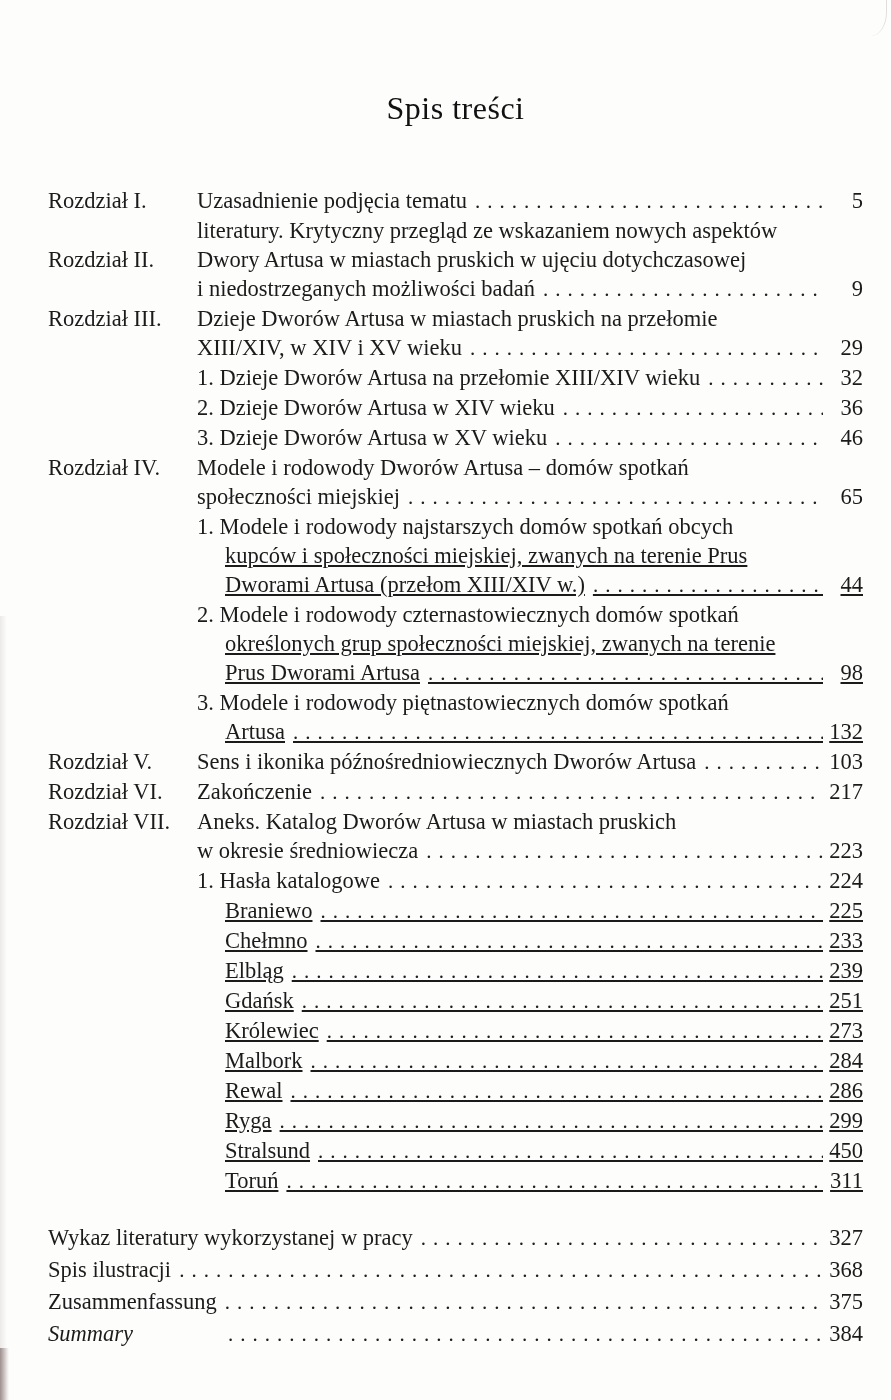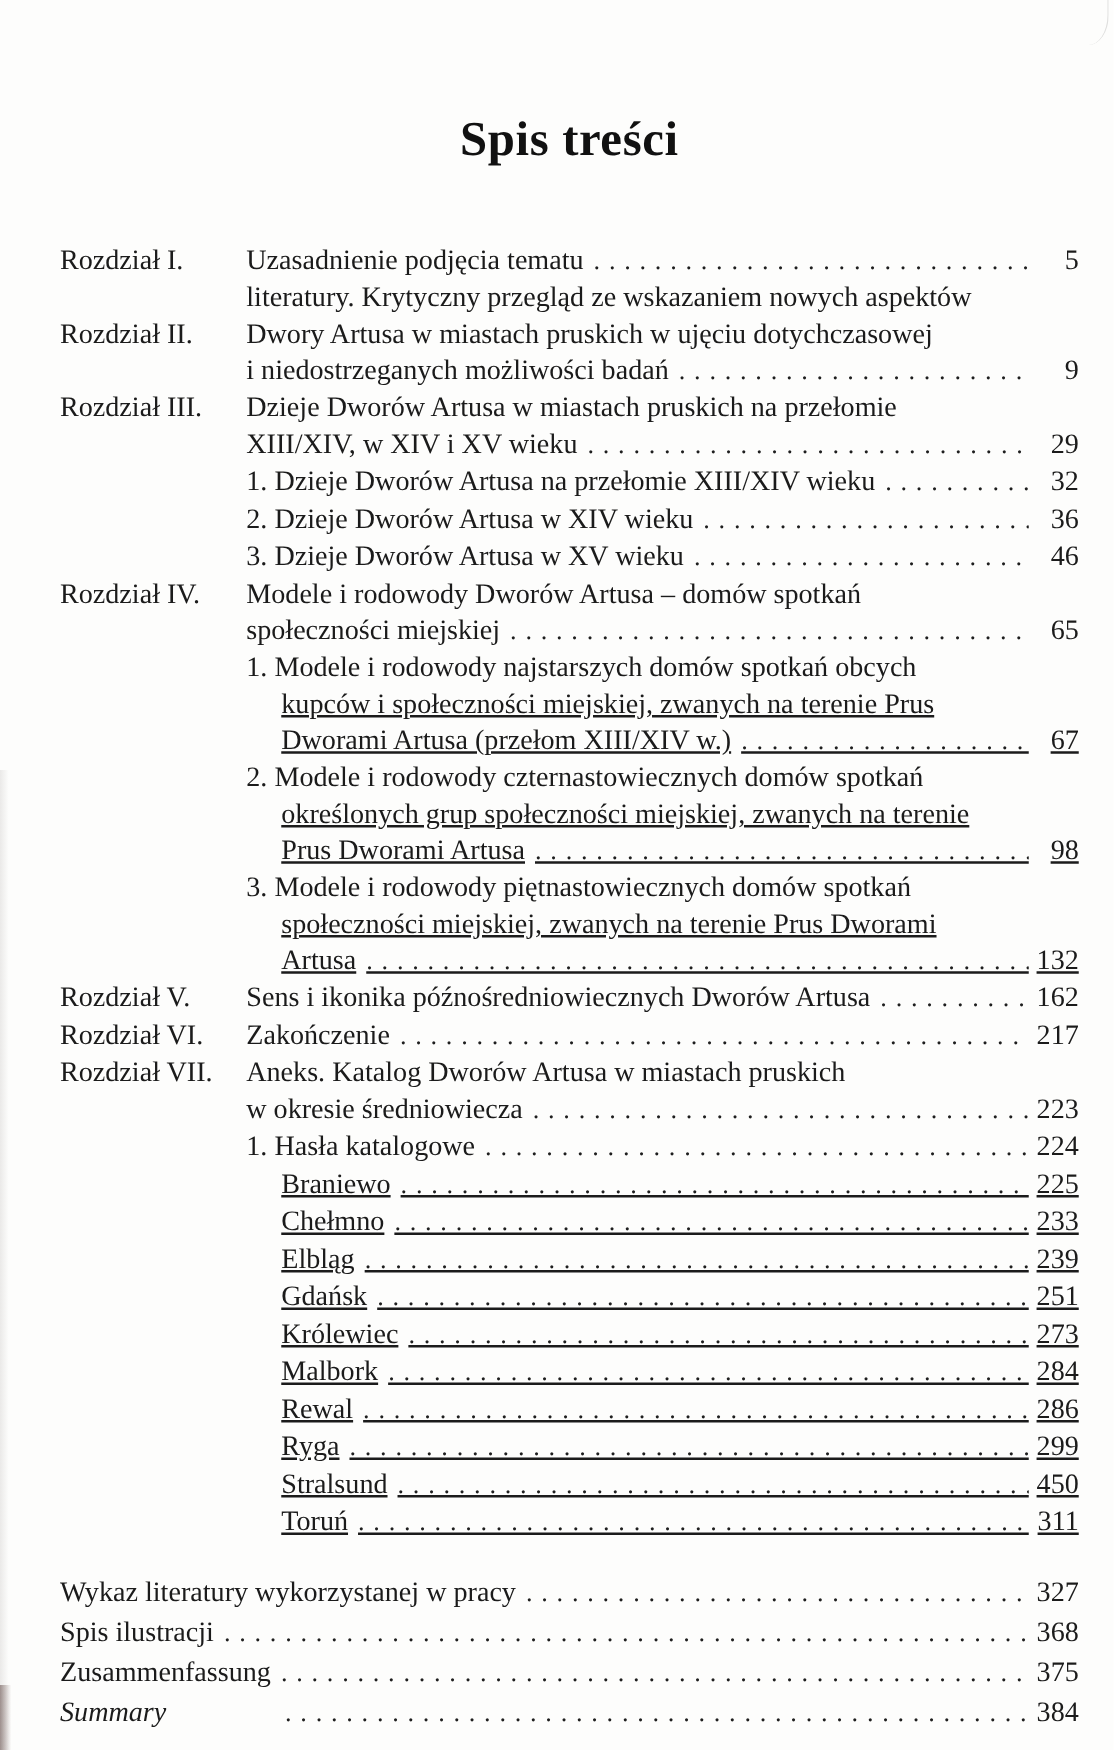--- a/index.html
+++ b/index.html
@@ -14,23 +14,23 @@
     background: #fdfdfc;
     color: #1b1b1b;
     font-family: "Liberation Serif", "DejaVu Serif", serif;
     overflow: hidden;
   }
   .content {
     padding: 92px 28px 0 48px; 
   }
   h1.doc-title {
     margin: 0 0 62px 0;
-    font-size: 39px;
+    font-size: 32px;
     line-height: 1;
-    font-weight: 700;
+    font-weight: 400;
     text-align: center;
     letter-spacing: 0.5px;
     color: #111;
   }
   .toc-row {
     display: flex;
     align-items: baseline;
     font-size: 22.5px;
     line-height: 29px;
     white-space: nowrap;
@@ -205,21 +205,21 @@
           <span class="label"></span>
           <span class="body ind1">
             <span class="entry-text">kupców i społeczności miejskiej, zwanych na terenie Prus</span>
           </span>
         </div>
         <div class="toc-row">
           <span class="label"></span>
           <span class="body ind1">
             <span class="entry-text">Dworami Artusa (przełom XIII/XIV w.)</span>
             <span class="dots">................................................................................................................................................................</span>
-            <span class="page-num">67</span>
+            <span class="page-num">44</span>
           </span>
         </div>
         <div class="toc-row">
           <span class="label"></span>
           <span class="body">
             <span class="entry-text">2. Modele i rodowody czternastowiecznych domów spotkań</span>
           </span>
         </div>
         <div class="toc-row">
           <span class="label"></span>
@@ -237,37 +237,31 @@
         </div>
         <div class="toc-row">
           <span class="label"></span>
           <span class="body">
             <span class="entry-text">3. Modele i rodowody piętnastowiecznych domów spotkań</span>
           </span>
         </div>
         <div class="toc-row">
           <span class="label"></span>
           <span class="body ind1">
-            <span class="entry-text">społeczności miejskiej, zwanych na terenie Prus Dworami</span>
-          </span>
-        </div>
-        <div class="toc-row">
-          <span class="label"></span>
-          <span class="body ind1">
             <span class="entry-text">Artusa</span>
             <span class="dots">................................................................................................................................................................</span>
             <span class="page-num">132</span>
           </span>
         </div>
         <div class="toc-row">
           <span class="label">Rozdział V.</span>
           <span class="body">
             <span class="entry-text">Sens i ikonika późnośredniowiecznych Dworów Artusa</span>
             <span class="dots">................................................................................................................................................................</span>
-            <span class="page-num">162</span>
+            <span class="page-num">103</span>
           </span>
         </div>
         <div class="toc-row">
           <span class="label">Rozdział VI.</span>
           <span class="body">
             <span class="entry-text">Zakończenie</span>
             <span class="dots">................................................................................................................................................................</span>
             <span class="page-num">217</span>
           </span>
         </div>

